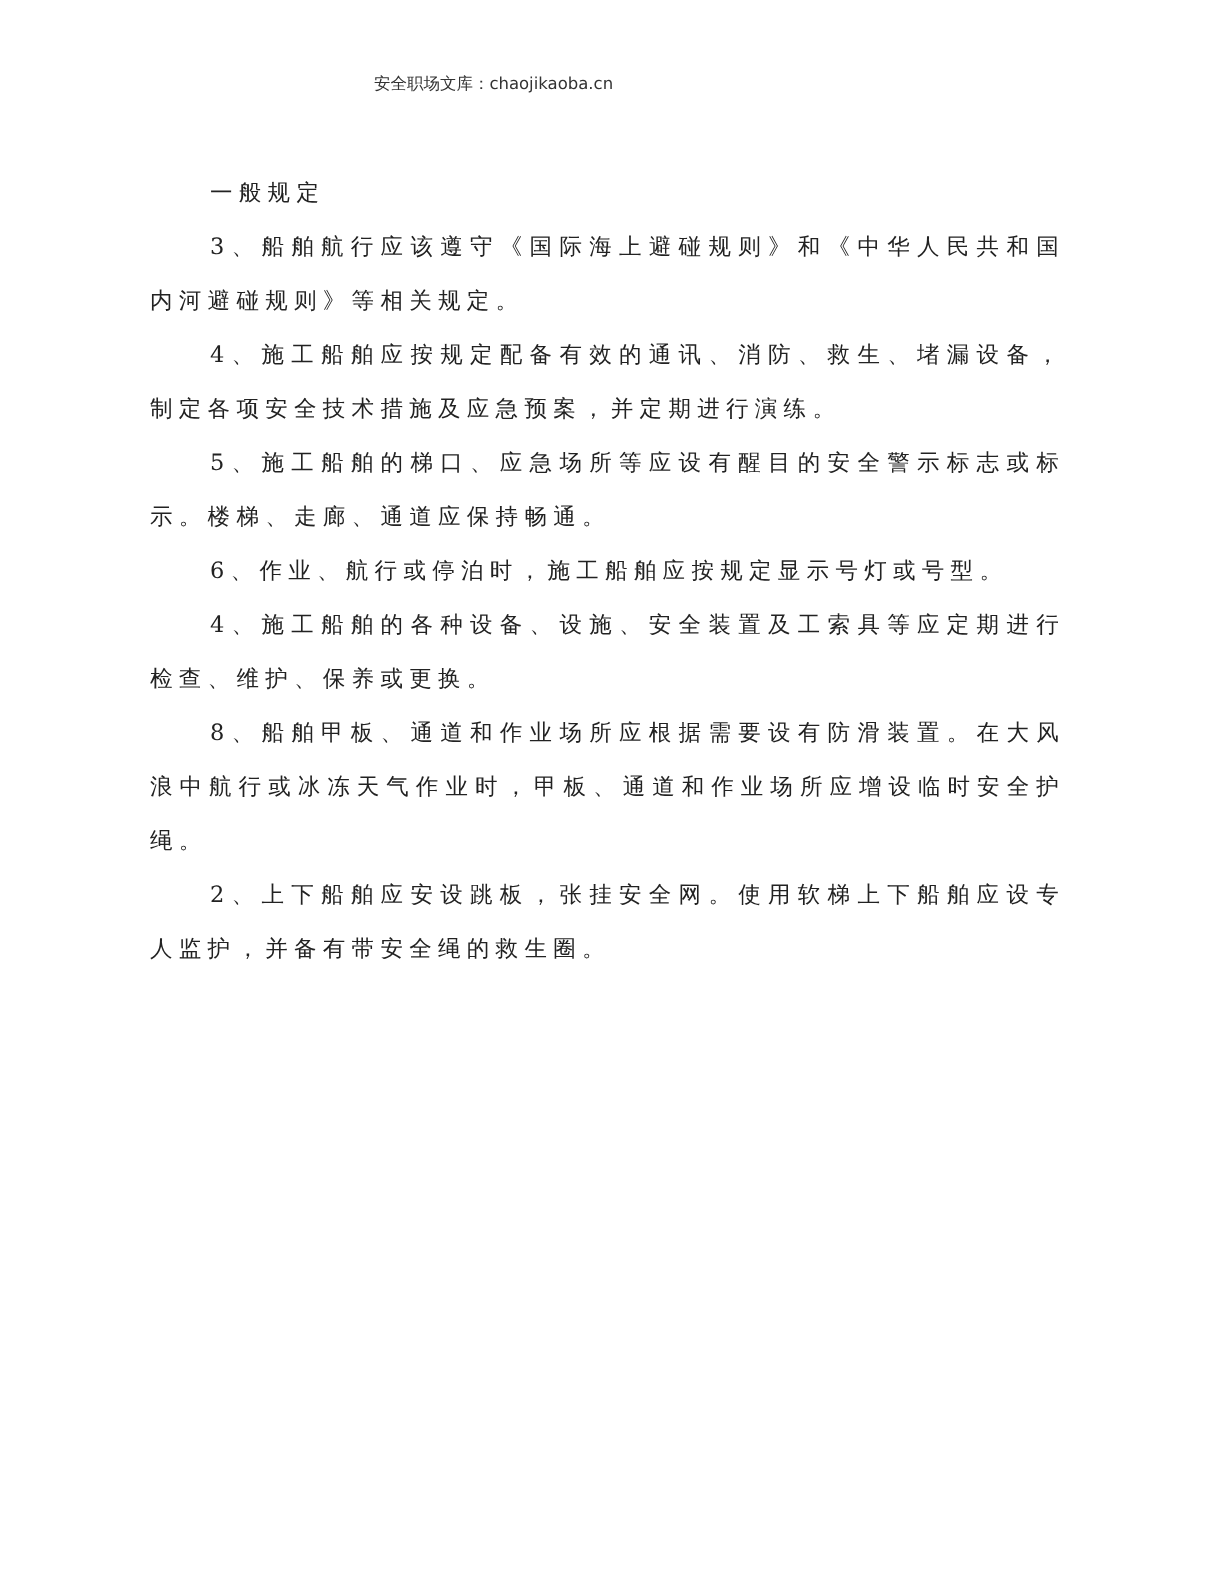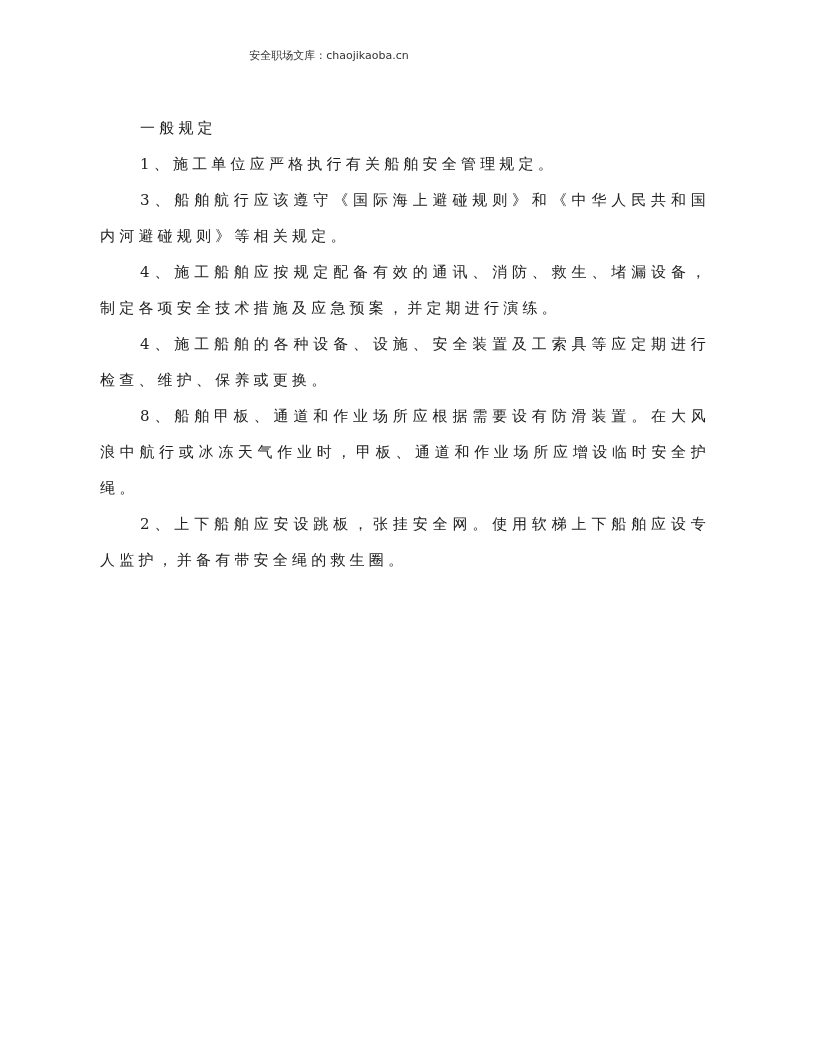--- a/index.html
+++ b/index.html
@@ -49,20 +49,21 @@
       height: 72px;
     }
   </style>
 </head>
 <body>
 
 <div class="page-header">安全职场文库：chaojikaoba.cn</div>
 
 <div class="content">
   <p class="para heading">一般规定</p>
-  <p class="para">1、施工单位应严格执行有关船舶安全管理规定。</p>
   <p class="para">3、船舶航行应该遵守《国际海上避碰规则》和《中华人民共和国内河避碰规则》等相关规定。</p>
   <p class="para">4、施工船舶应按规定配备有效的通讯、消防、救生、堵漏设备，制定各项安全技术措施及应急预案，并定期进行演练。</p>
+  <p class="para">5、施工船舶的梯口、应急场所等应设有醒目的安全警示标志或标示。楼梯、走廊、通道应保持畅通。</p>
+  <p class="para">6、作业、航行或停泊时，施工船舶应按规定显示号灯或号型。</p>
   <p class="para">4、施工船舶的各种设备、设施、安全装置及工索具等应定期进行检查、维护、保养或更换。</p>
   <p class="para">8、船舶甲板、通道和作业场所应根据需要设有防滑装置。在大风浪中航行或冰冻天气作业时，甲板、通道和作业场所应增设临时安全护绳。</p>
   <p class="para">2、上下船舶应安设跳板，张挂安全网。使用软梯上下船舶应设专人监护，并备有带安全绳的救生圈。</p>
   <div class="gap"></div>
 </div>
 
 </body></html>

